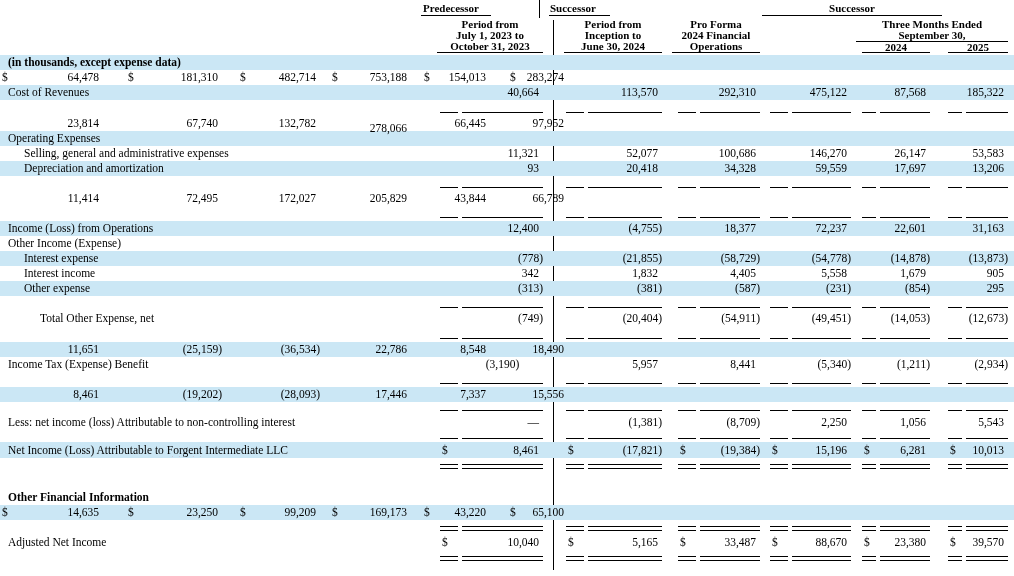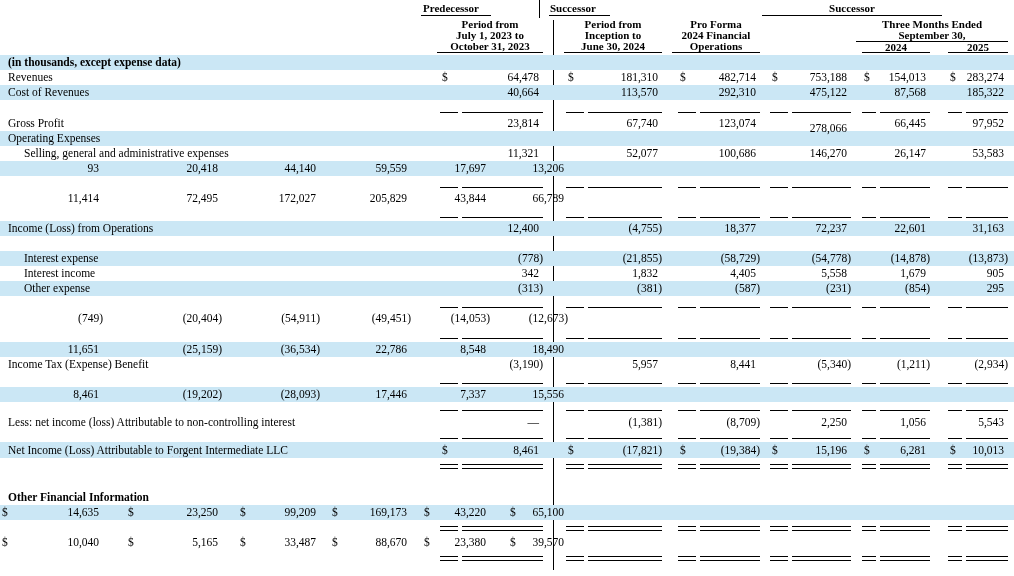--- a/index.html
+++ b/index.html
@@ -102,21 +102,20 @@
         <div class="cell dc" style="width: 22px;"></div>
         <div class="cell ac" style="width: 59px;"></div>
         <div class="gap" style="width: 11px;"></div>
         <div class="cell dc" style="width: 18px;"></div>
         <div class="cell ac" style="width: 50px;"></div>
         <div class="gap" style="width: 18px;"></div>
         <div class="cell dc" style="width: 18px;"></div>
         <div class="cell ac" style="width: 42px;"></div>
       </div>
       <div class="row">
-        <div class="lbl ind0">Revenues</div>
         <div class="cell dc" style="width: 22px;">$</div>
         <div class="cell ac" style="width: 81px;">64,478</div>
         <div class="gap" style="width: 23px;"></div>
         <div class="cell dc" style="width: 22px;">$</div>
         <div class="cell ac" style="width: 74px;">181,310</div>
         <div class="gap" style="width: 16px;"></div>
         <div class="cell dc" style="width: 22px;">$</div>
         <div class="cell ac" style="width: 60px;">482,714</div>
         <div class="gap" style="width: 10px;"></div>
         <div class="cell dc" style="width: 22px;">$</div>
@@ -186,29 +185,28 @@
         </div>
         <div class="gap" style="width: 18px;"></div>
         <div class="cell dc" style="width: 18px;">
           <div class="rl rgap"></div>
         </div>
         <div class="cell ac" style="width: 42px;">
           <div class="rl"></div>
         </div>
       </div>
       <div class="row">
-        <div class="lbl ind0">Gross Profit</div>
         <div class="cell dc" style="width: 22px;"></div>
         <div class="cell ac" style="width: 81px;">23,814</div>
         <div class="gap" style="width: 23px;"></div>
         <div class="cell dc" style="width: 22px;"></div>
         <div class="cell ac" style="width: 74px;">67,740</div>
         <div class="gap" style="width: 16px;"></div>
         <div class="cell dc" style="width: 22px;"></div>
-        <div class="cell ac" style="width: 60px;">123,074</div>
+        <div class="cell ac" style="width: 60px;">132,782</div>
         <div class="gap" style="width: 10px;"></div>
         <div class="cell dc" style="width: 22px;"></div>
         <div class="cell ac" style="width: 59px; margin-top: 10px;">278,066</div>
         <div class="gap" style="width: 11px;"></div>
         <div class="cell dc" style="width: 18px;"></div>
         <div class="cell ac" style="width: 50px;">66,445</div>
         <div class="gap" style="width: 18px;"></div>
         <div class="cell dc" style="width: 18px;"></div>
         <div class="cell ac" style="width: 42px;">97,952</div>
       </div>
@@ -246,28 +244,29 @@
         <div class="cell dc" style="width: 22px;"></div>
         <div class="cell ac" style="width: 59px;">146,270</div>
         <div class="gap" style="width: 11px;"></div>
         <div class="cell dc" style="width: 18px;"></div>
         <div class="cell ac" style="width: 50px;">26,147</div>
         <div class="gap" style="width: 18px;"></div>
         <div class="cell dc" style="width: 18px;"></div>
         <div class="cell ac" style="width: 42px;">53,583</div>
       </div>
       <div class="row hl">
+        <div class="lbl ind1">Depreciation and amortization</div>
         <div class="cell dc" style="width: 22px;"></div>
         <div class="cell ac" style="width: 81px;">93</div>
         <div class="gap" style="width: 23px;"></div>
         <div class="cell dc" style="width: 22px;"></div>
         <div class="cell ac" style="width: 74px;">20,418</div>
         <div class="gap" style="width: 16px;"></div>
         <div class="cell dc" style="width: 22px;"></div>
-        <div class="cell ac" style="width: 60px;">44,140</div>
+        <div class="cell ac" style="width: 60px;">34,328</div>
         <div class="gap" style="width: 10px;"></div>
         <div class="cell dc" style="width: 22px;"></div>
         <div class="cell ac" style="width: 59px;">59,559</div>
         <div class="gap" style="width: 11px;"></div>
         <div class="cell dc" style="width: 18px;"></div>
         <div class="cell ac" style="width: 50px;">17,697</div>
         <div class="gap" style="width: 18px;"></div>
         <div class="cell dc" style="width: 18px;"></div>
         <div class="cell ac" style="width: 42px;">13,206</div>
       </div>
@@ -392,20 +391,21 @@
         <div class="cell dc" style="width: 22px;"></div>
         <div class="cell ac" style="width: 59px;">72,237</div>
         <div class="gap" style="width: 11px;"></div>
         <div class="cell dc" style="width: 18px;"></div>
         <div class="cell ac" style="width: 50px;">22,601</div>
         <div class="gap" style="width: 18px;"></div>
         <div class="cell dc" style="width: 18px;"></div>
         <div class="cell ac" style="width: 42px;">31,163</div>
       </div>
       <div class="row">
+        <div class="lbl ind0">Other Income (Expense)</div>
         <div class="cell dc" style="width: 22px;"></div>
         <div class="cell ac" style="width: 81px;"></div>
         <div class="gap" style="width: 23px;"></div>
         <div class="cell dc" style="width: 22px;"></div>
         <div class="cell ac" style="width: 74px;"></div>
         <div class="gap" style="width: 16px;"></div>
         <div class="cell dc" style="width: 22px;"></div>
         <div class="cell ac" style="width: 60px;"></div>
         <div class="gap" style="width: 10px;"></div>
         <div class="cell dc" style="width: 22px;"></div>
@@ -515,20 +515,21 @@
         </div>
         <div class="gap" style="width: 18px;"></div>
         <div class="cell dc" style="width: 18px;">
           <div class="rl rgap"></div>
         </div>
         <div class="cell ac" style="width: 42px;">
           <div class="rl"></div>
         </div>
       </div>
       <div class="row">
+        <div class="lbl ind2">Total Other Expense, net</div>
         <div class="cell dc" style="width: 22px;"></div>
         <div class="cell ac neg" style="width: 81px;">(749)</div>
         <div class="gap" style="width: 23px;"></div>
         <div class="cell dc" style="width: 22px;"></div>
         <div class="cell ac neg" style="width: 74px;">(20,404)</div>
         <div class="gap" style="width: 16px;"></div>
         <div class="cell dc" style="width: 22px;"></div>
         <div class="cell ac neg" style="width: 60px;">(54,911)</div>
         <div class="gap" style="width: 10px;"></div>
         <div class="cell dc" style="width: 22px;"></div>
@@ -599,21 +600,21 @@
         <div class="gap" style="width: 11px;"></div>
         <div class="cell dc" style="width: 18px;"></div>
         <div class="cell ac" style="width: 50px;">8,548</div>
         <div class="gap" style="width: 18px;"></div>
         <div class="cell dc" style="width: 18px;"></div>
         <div class="cell ac" style="width: 42px;">18,490</div>
       </div>
       <div class="row">
         <div class="lbl ind0">Income Tax (Expense) Benefit</div>
         <div class="cell dc" style="width: 22px;"></div>
-        <div class="cell ac neg" style="width: 81px;">(3,190)</div>
+        <div class="cell ac neg" style="width: 81px; text-align: center;">(3,190)</div>
         <div class="gap" style="width: 23px;"></div>
         <div class="cell dc" style="width: 22px;"></div>
         <div class="cell ac" style="width: 74px;">5,957</div>
         <div class="gap" style="width: 16px;"></div>
         <div class="cell dc" style="width: 22px;"></div>
         <div class="cell ac" style="width: 60px;">8,441</div>
         <div class="gap" style="width: 10px;"></div>
         <div class="cell dc" style="width: 22px;"></div>
         <div class="cell ac neg" style="width: 59px;">(5,340)</div>
         <div class="gap" style="width: 11px;"></div>
@@ -955,20 +956,21 @@
         </div>
         <div class="gap" style="width: 18px;"></div>
         <div class="cell dc" style="width: 18px;">
           <div class="rl2 rgap"></div>
         </div>
         <div class="cell ac" style="width: 42px;">
           <div class="rl2"></div>
         </div>
       </div>
       <div class="row" style="height: 16px;">
+        <div class="lbl ind0">Adjusted Net Income</div>
         <div class="cell dc" style="width: 22px;">$</div>
         <div class="cell ac" style="width: 81px;">10,040</div>
         <div class="gap" style="width: 23px;"></div>
         <div class="cell dc" style="width: 22px;">$</div>
         <div class="cell ac" style="width: 74px;">5,165</div>
         <div class="gap" style="width: 16px;"></div>
         <div class="cell dc" style="width: 22px;">$</div>
         <div class="cell ac" style="width: 60px;">33,487</div>
         <div class="gap" style="width: 10px;"></div>
         <div class="cell dc" style="width: 22px;">$</div>

